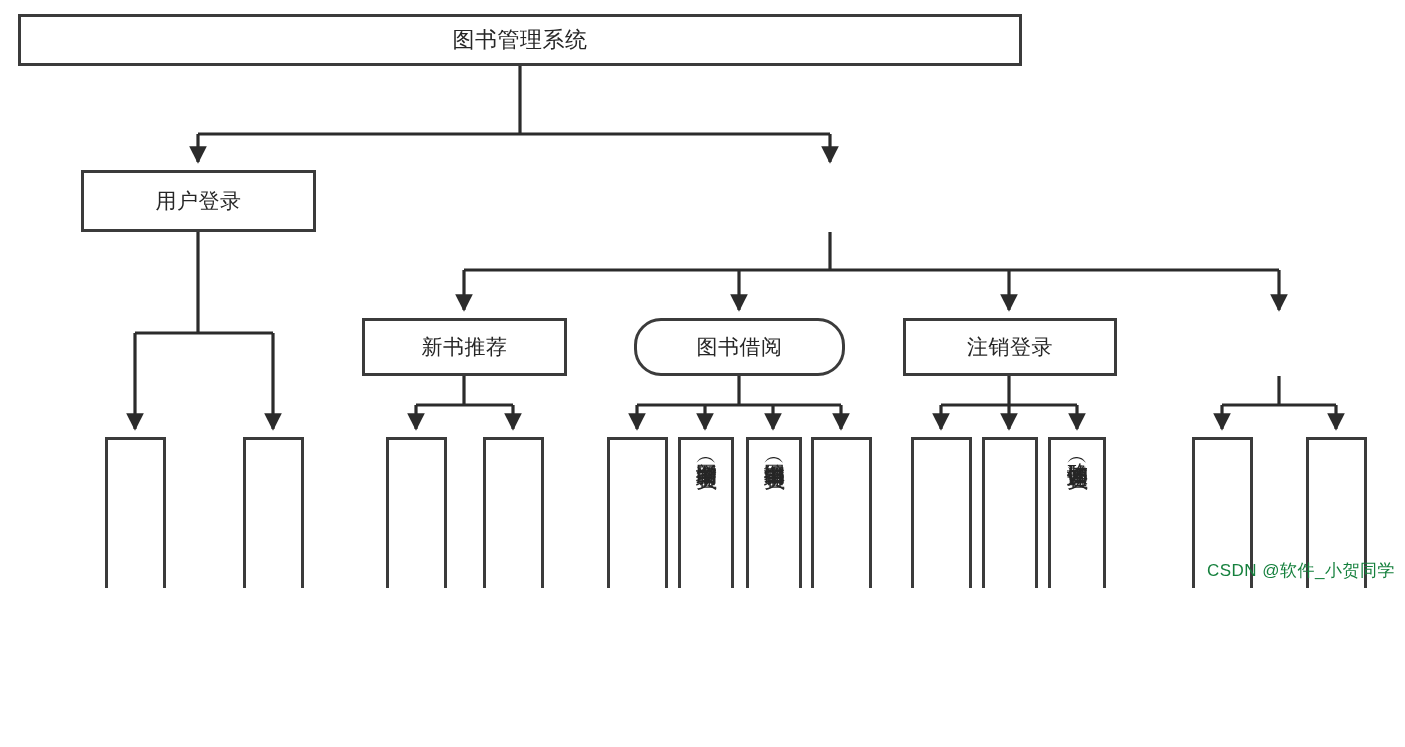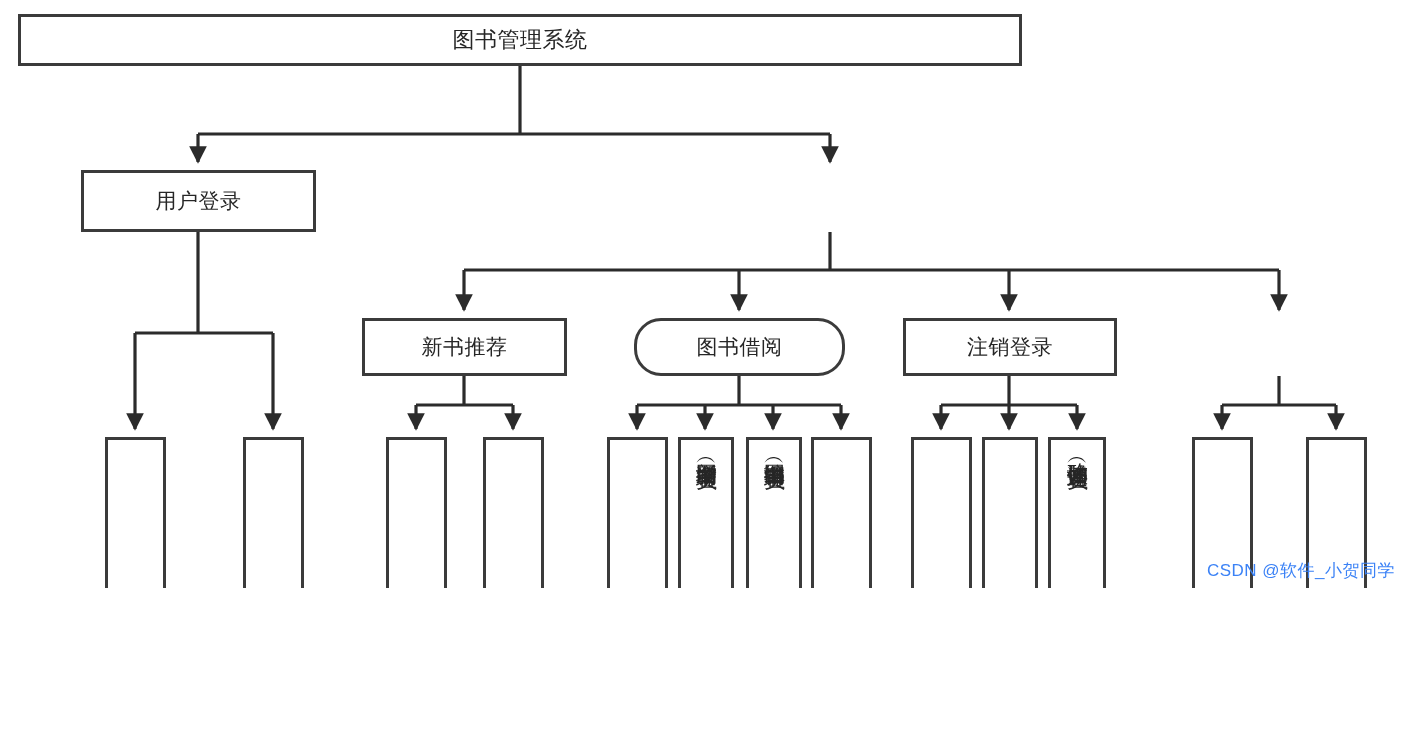--- a/index.html
+++ b/index.html
@@ -60,21 +60,21 @@
   }
   .node.vertical .node-label {
     writing-mode: vertical-rl;
     text-orientation: upright;
   }
   #watermark {
     position: absolute;
     right: 10px;
     bottom: 6px;
     font-size: 17px;
-    color: #3b82f6;
+    color: #15803d;
     letter-spacing: 0.5px;
     white-space: nowrap;
   }
 </style>
 </head>
 <body>
 
 <div id="canvas">
 
   <svg id="connectors" viewBox="0 0 1405 747" xmlns="http://www.w3.org/2000/svg">

